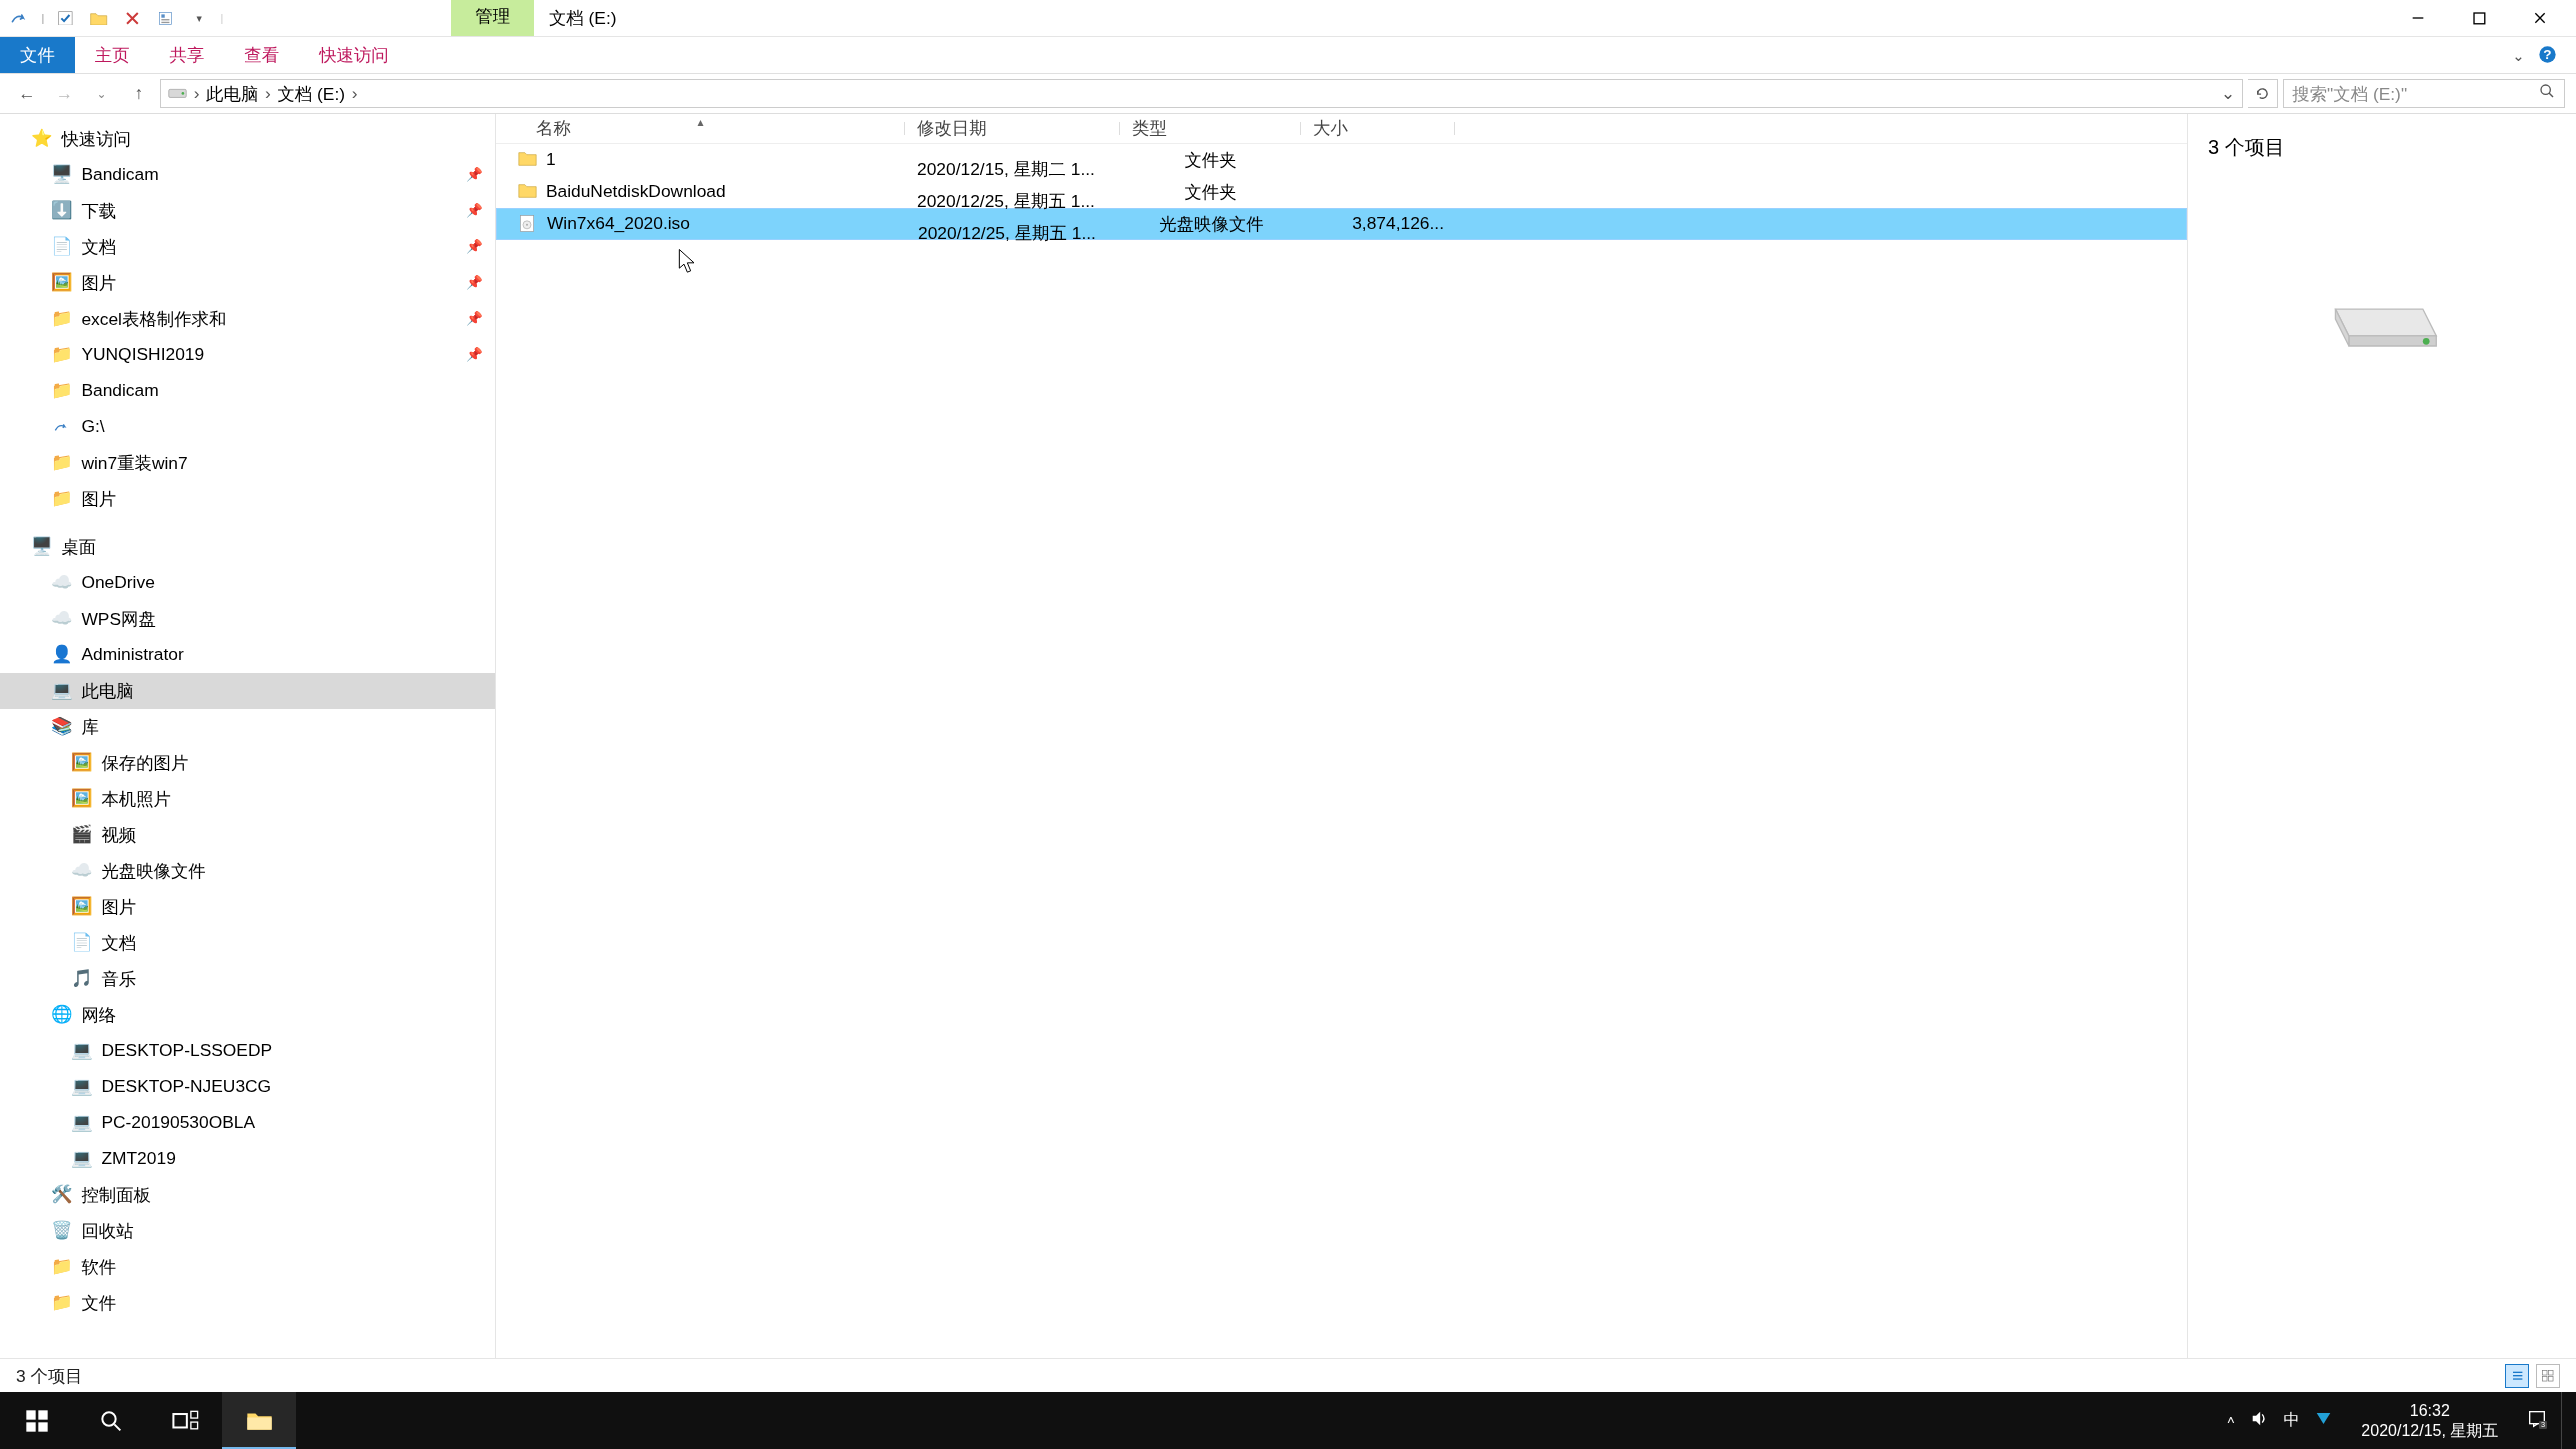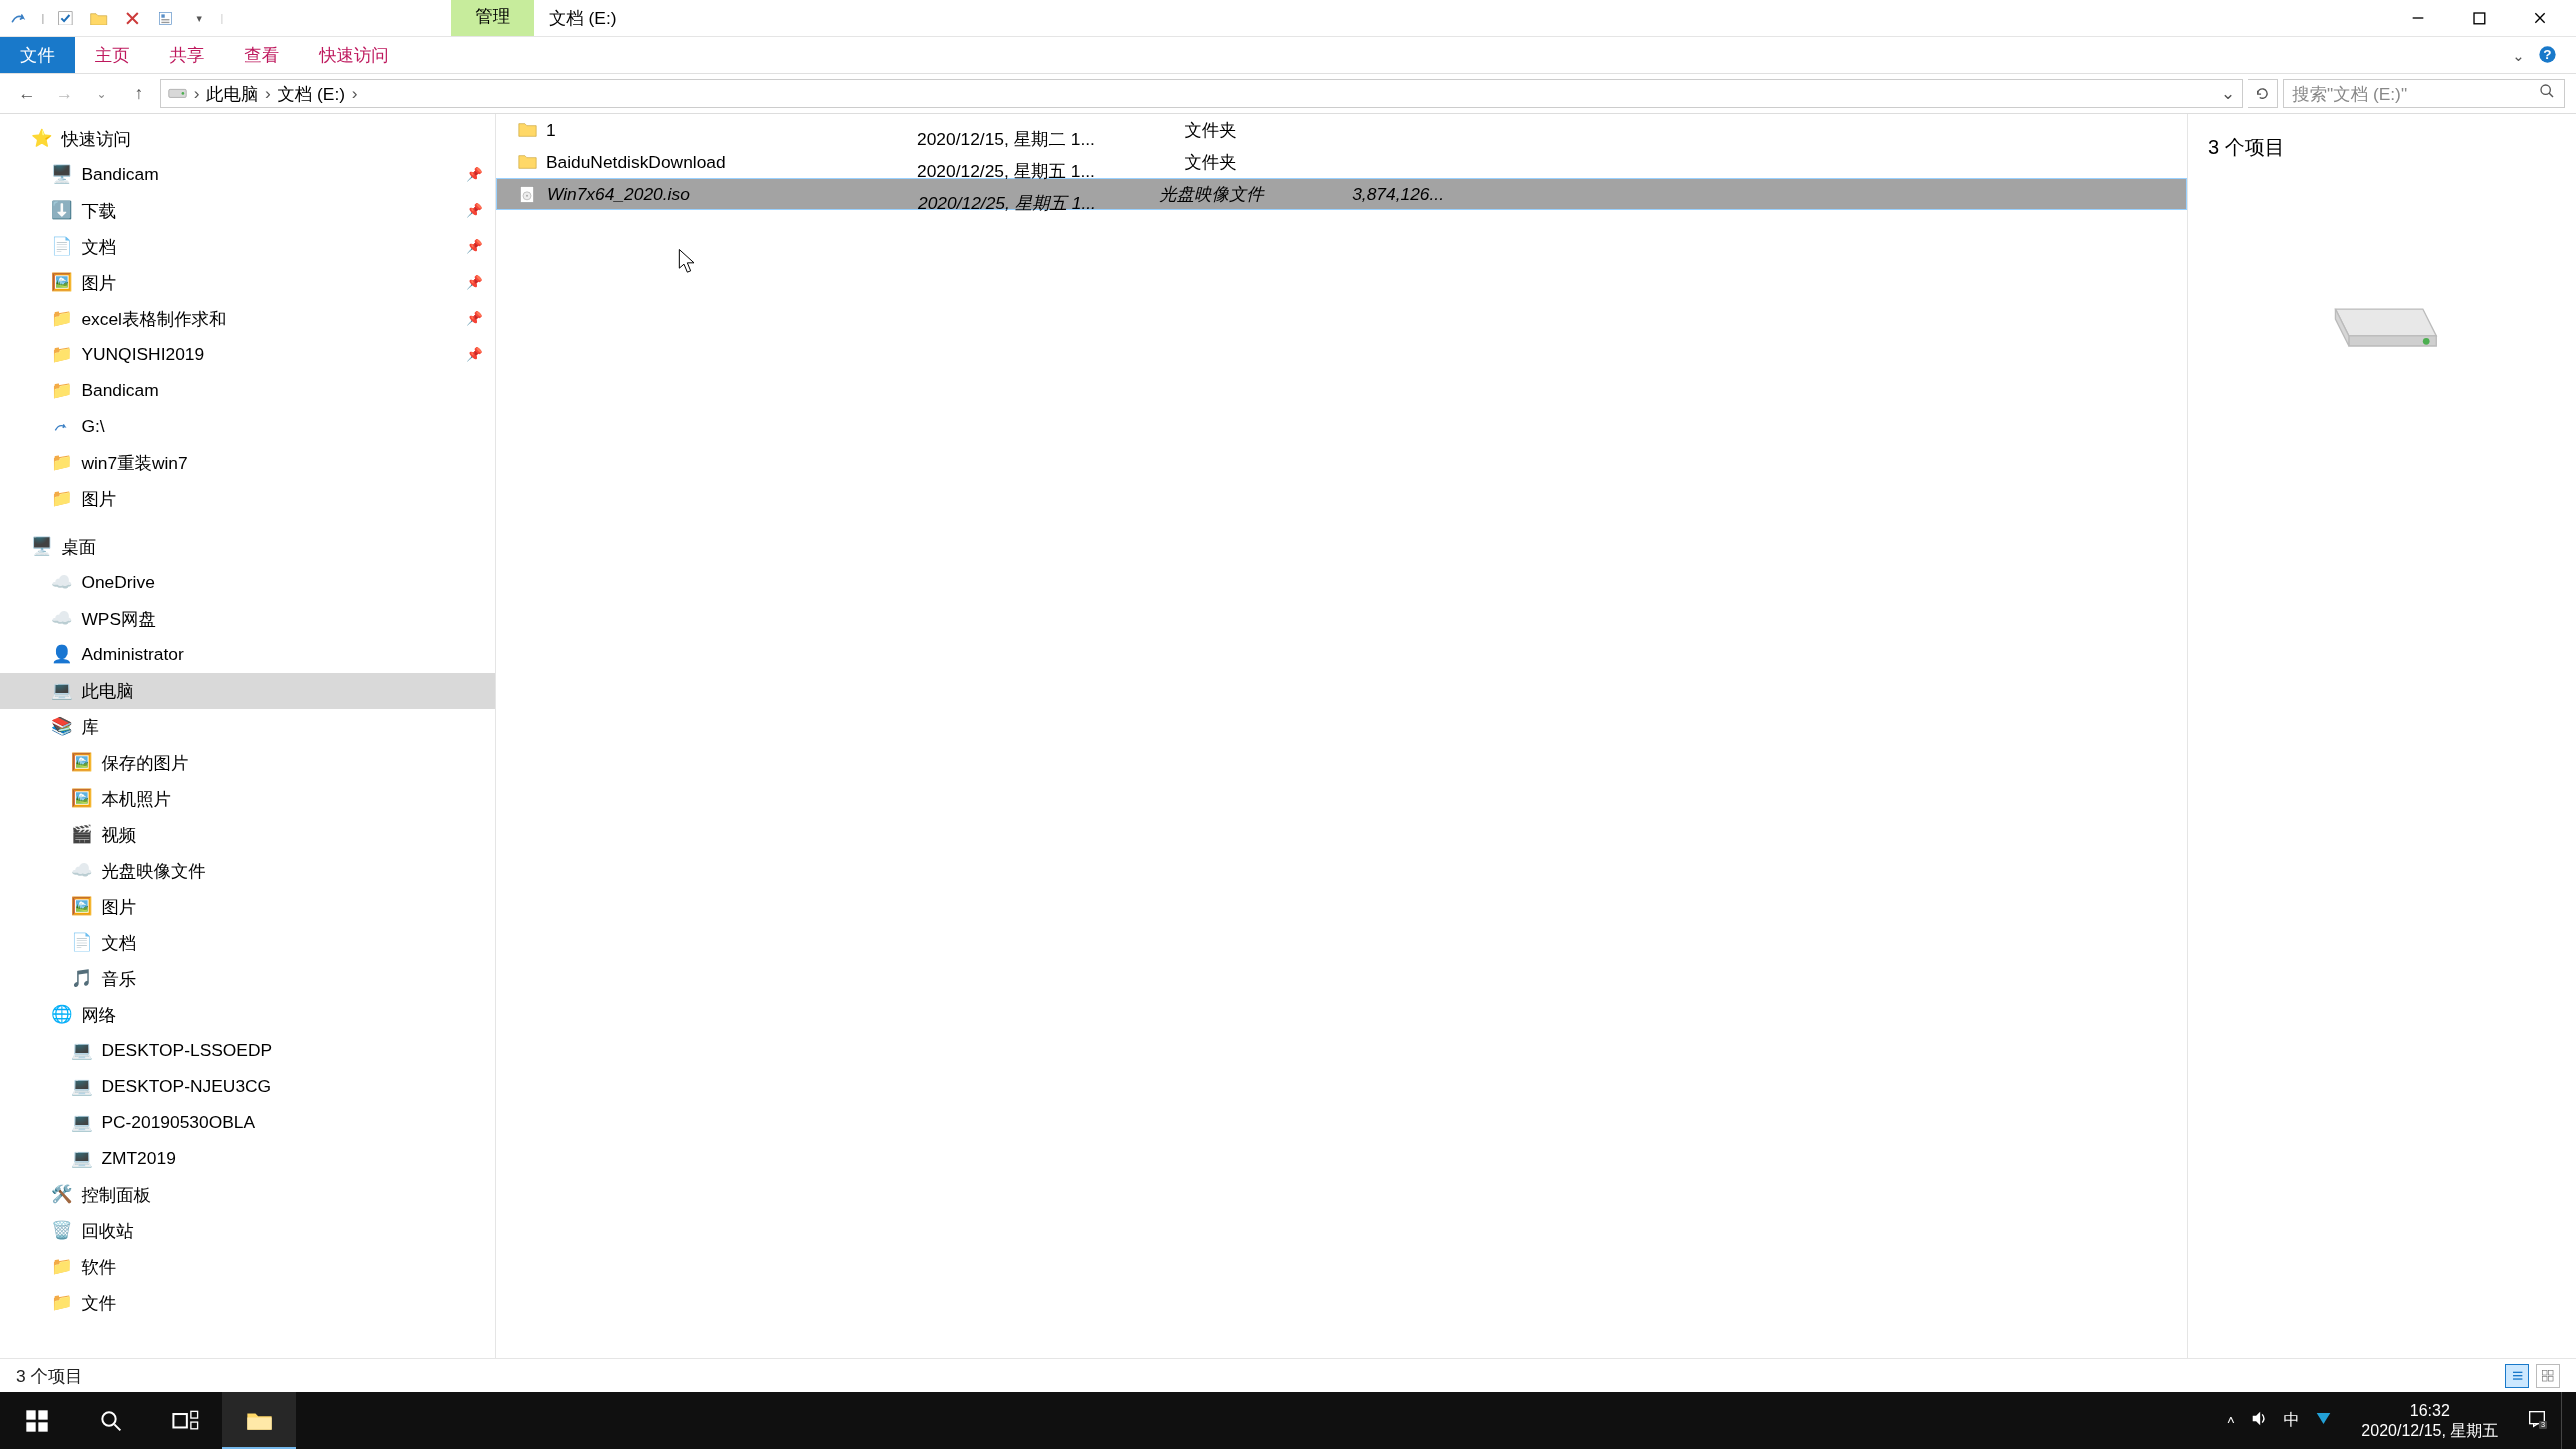--- a/index.html
+++ b/index.html
@@ -51,21 +51,21 @@
 .col-head { height: 29.5px; display: flex; align-items: center; font-size: 17.4px; color: #444; border-bottom: 0.7px solid #eee; }
 .col-head .col { padding: 0 12px; position: relative; }
 .col-head .col::after { content: ""; position: absolute; right: 0; top: 5.4px; bottom: 5.4px; width: 0.7px; background: #ddd; }
 .col.name { width: 409px; padding-left: 40px; }
 .col.date { width: 215px; }
 .col.type { width: 181px; }
 .col.size { width: 154px; text-align: left; }
 .col-head .sort-ind { position: absolute; top: -1.3px; left: 50%; transform: translateX(-50%); color: #666; font-size: 12px; }
 .rows { flex: 1; }
 .row { height: 32px; display: flex; align-items: center; font-size: 17.4px; color: #000; }
-.row.selected { background: #a3a3a3; border: 0.7px solid #99d1ff; font-style: italic; }
+.row.selected { background: #7dd3fc; border: 0.7px solid #99d1ff; }
 .row .cell { padding: 0 12px; overflow: hidden; white-space: nowrap; text-overflow: ellipsis; }
 .cell.name { width: 409px; display: flex; align-items: center; gap: 9.4px; padding-left: 21.5px; }
 .cell.date { width: 215px; color: #000; margin-top: 18px; }
 .cell.type { width: 181px; text-align: center; }
 .cell.size { width: 154px; text-align: right; }
 .file-ic { width: 19px; height: 19px; display: inline-flex; }
 
 
 .preview { width: 389px; border-left: 0.7px solid #e5e5e5; padding: 20px; display: flex; flex-direction: column; align-items: flex-start; }
 .preview-count { font-size: 20px; }
@@ -339,20 +339,26 @@
           <span class="tree-ic">📁</span>
           <span>软件</span>
         </div>
       <div class="tree-item l2">
           <span class="tree-ic">📁</span>
           <span>文件</span>
         </div>
     </div>
 
     <div class="filelist">
+      <div class="col-head">
+        <div class="col name"><span>名称</span><span class="sort-ind">▴</span></div>
+        <div class="col date">修改日期</div>
+        <div class="col type">类型</div>
+        <div class="col size">大小</div>
+      </div>
       <div class="rows" id="rows">
           <div class="row">
             <div class="cell name">
               <span class="file-ic">
                 <svg width="19" height="16" viewBox="0 0 28 24">
                   <path d="M1 4 h9 l3 3 h14 v16 h-26 z" fill="#ffd867" stroke="#caa53a"></path>
                 </svg>
               </span>
               <span>1</span>
             </div>

